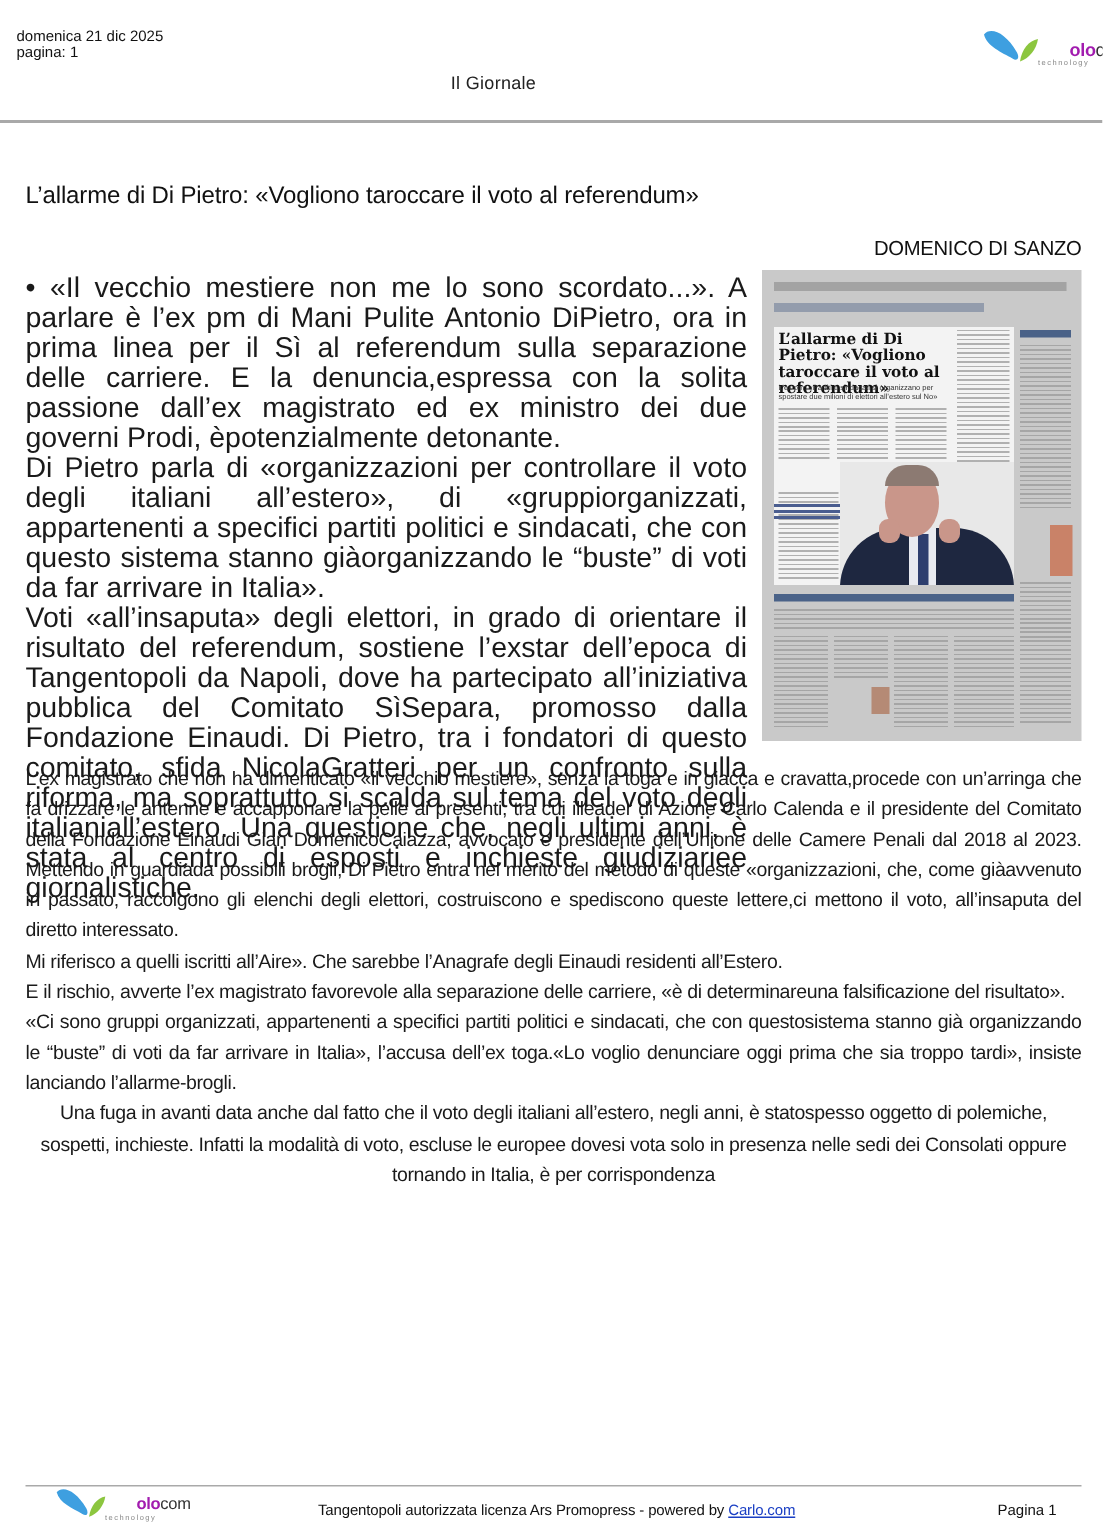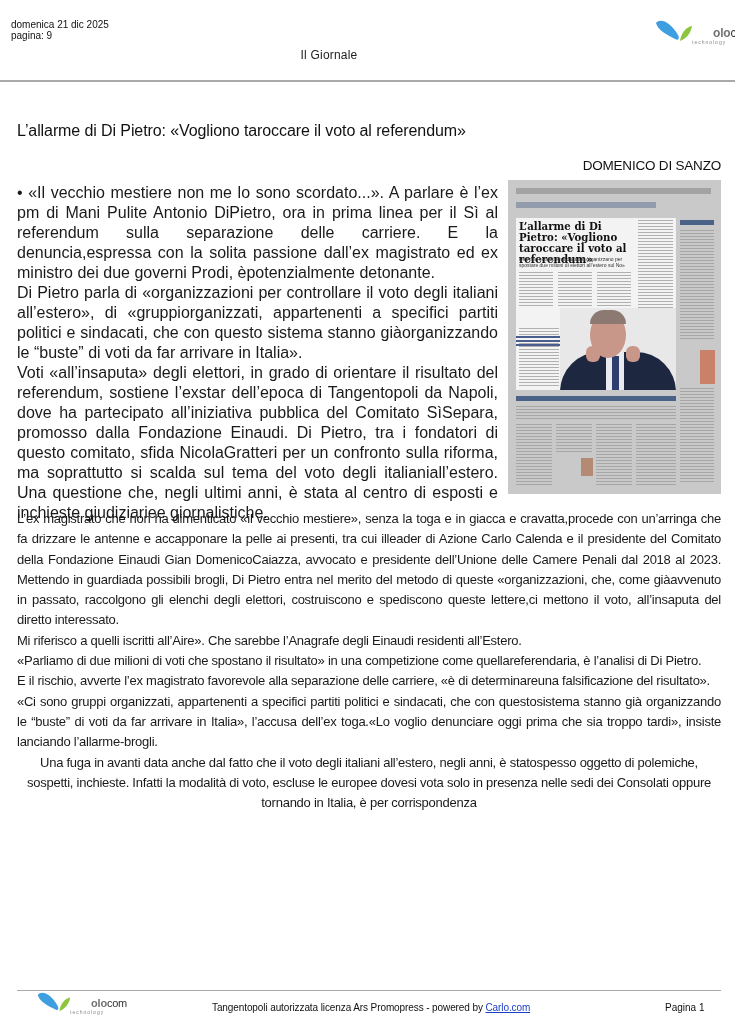--- a/index.html
+++ b/index.html
@@ -37,21 +37,21 @@
       margin-left: -2px;
       line-height: 1;
     }
     .logo .wordmark .brand {
       font-size: 12px;
       color: #333;
       letter-spacing: -0.2px;
     }
     .logo .wordmark .brand b {
       font-weight: bold;
-      color: #737373;
+      color: #a21caf;
       padding-left: 21px;
     }
     .logo .wordmark .sub {
       font-size: 5px;
       color: #888;
       letter-spacing: 1px;
       margin-top: 1px;
     }
     .logo-bottom .wordmark .brand { font-size: 11px; }
 
@@ -244,21 +244,21 @@
       height: 18px;
       background: #b07a60;
       opacity: 0.8;
     }
 
     .body-top {
       position: absolute;
       left: 17px;
       top: 183px;
       width: 481px;
-      font-size: 16px;
+      font-size: 19px;
       line-height: 20px;
       color: #1a1a1a;
       text-align: justify;
     }
     .body-bottom {
       position: absolute;
       left: 17px;
       top: 509px;
       width: 704px;
       font-size: 13px;
@@ -298,21 +298,21 @@
       top: 1002px;
       font-size: 10px;
       color: #111;
     }
   </style>
 </head>
 <body>
 
 <div class="meta">
   <div>domenica 21 dic 2025</div>
-  <div>pagina: 9</div>
+  <div>pagina: 1</div>
 </div>
 
 <div class="logo logo-top">
   <svg width="40" height="26" viewBox="0 0 40 26">
     <path d="M2 4 C 6 -1, 16 2, 24 16 C 26 20, 24 22, 21 20 C 14 16, 4 12, 2 4 Z" fill="#3e9fe0"></path>
     <path d="M26 22 C 27 14, 32 8, 38 7 C 37 14, 32 20, 26 22 Z" fill="#8cc63f"></path>
   </svg>
   <div class="wordmark">
     <span class="brand"><b>olo</b><span>com</span></span>
     <span class="sub">technology</span>
@@ -362,21 +362,20 @@
 
 <div class="body-top">
   <p>• «Il vecchio mestiere non me lo sono scordato...». A parlare è l’ex pm di Mani Pulite Antonio DiPietro, ora in prima linea per il Sì al referendum sulla separazione delle carriere. E la denuncia,espressa con la solita passione dall’ex magistrato ed ex ministro dei due governi Prodi, èpotenzialmente detonante.</p>
   <p>Di Pietro parla di «organizzazioni per controllare il voto degli italiani all’estero», di «gruppiorganizzati, appartenenti a specifici partiti politici e sindacati, che con questo sistema stanno giàorganizzando le “buste” di voti da far arrivare in Italia».</p>
   <p>Voti «all’insaputa» degli elettori, in grado di orientare il risultato del referendum, sostiene l’exstar dell’epoca di Tangentopoli da Napoli, dove ha partecipato all’iniziativa pubblica del Comitato SìSepara, promosso dalla Fondazione Einaudi. Di Pietro, tra i fondatori di questo comitato, sfida NicolaGratteri per un confronto sulla riforma, ma soprattutto si scalda sul tema del voto degli italianiall’estero. Una questione che, negli ultimi anni, è stata al centro di esposti e inchieste giudiziariee giornalistiche.</p>
 </div>
 
 <div class="body-bottom">
   <p>L’ex magistrato che non ha dimenticato «il vecchio mestiere», senza la toga e in giacca e cravatta,procede con un’arringa che fa drizzare le antenne e accapponare la pelle ai presenti, tra cui illeader di Azione Carlo Calenda e il presidente del Comitato della Fondazione Einaudi Gian DomenicoCaiazza, avvocato e presidente dell’Unione delle Camere Penali dal 2018 al 2023. Mettendo in guardiada possibili brogli, Di Pietro entra nel merito del metodo di queste «organizzazioni, che, come giàavvenuto in passato, raccolgono gli elenchi degli elettori, costruiscono e spediscono queste lettere,ci mettono il voto, all’insaputa del diretto interessato.</p>
   <p>Mi riferisco a quelli iscritti all’Aire». Che sarebbe l’Anagrafe degli Einaudi residenti all’Estero.</p>
-  <p>«Parliamo di due milioni di voti che spostano il risultato» in una competizione come quellareferendaria, è l’analisi di Di Pietro.</p>
   <p>E il rischio, avverte l’ex magistrato favorevole alla separazione delle carriere, «è di determinareuna falsificazione del risultato».</p>
   <p>«Ci sono gruppi organizzati, appartenenti a specifici partiti politici e sindacati, che con questosistema stanno già organizzando le “buste” di voti da far arrivare in Italia», l’accusa dell’ex toga.«Lo voglio denunciare oggi prima che sia troppo tardi», insiste lanciando l’allarme-brogli.</p>
   <p class="last">Una fuga in avanti data anche dal fatto che il voto degli italiani all’estero, negli anni, è statospesso oggetto di polemiche, sospetti, inchieste. Infatti la modalità di voto, escluse le europee dovesi vota solo in presenza nelle sedi dei Consolati oppure tornando in Italia, è per corrispondenza</p>
 </div>
 
 <div class="rule-bottom"></div>
 
 <div class="logo logo-bottom">
   <svg width="36" height="24" viewBox="0 0 40 26">
     <path d="M2 4 C 6 -1, 16 2, 24 16 C 26 20, 24 22, 21 20 C 14 16, 4 12, 2 4 Z" fill="#3e9fe0"></path>

